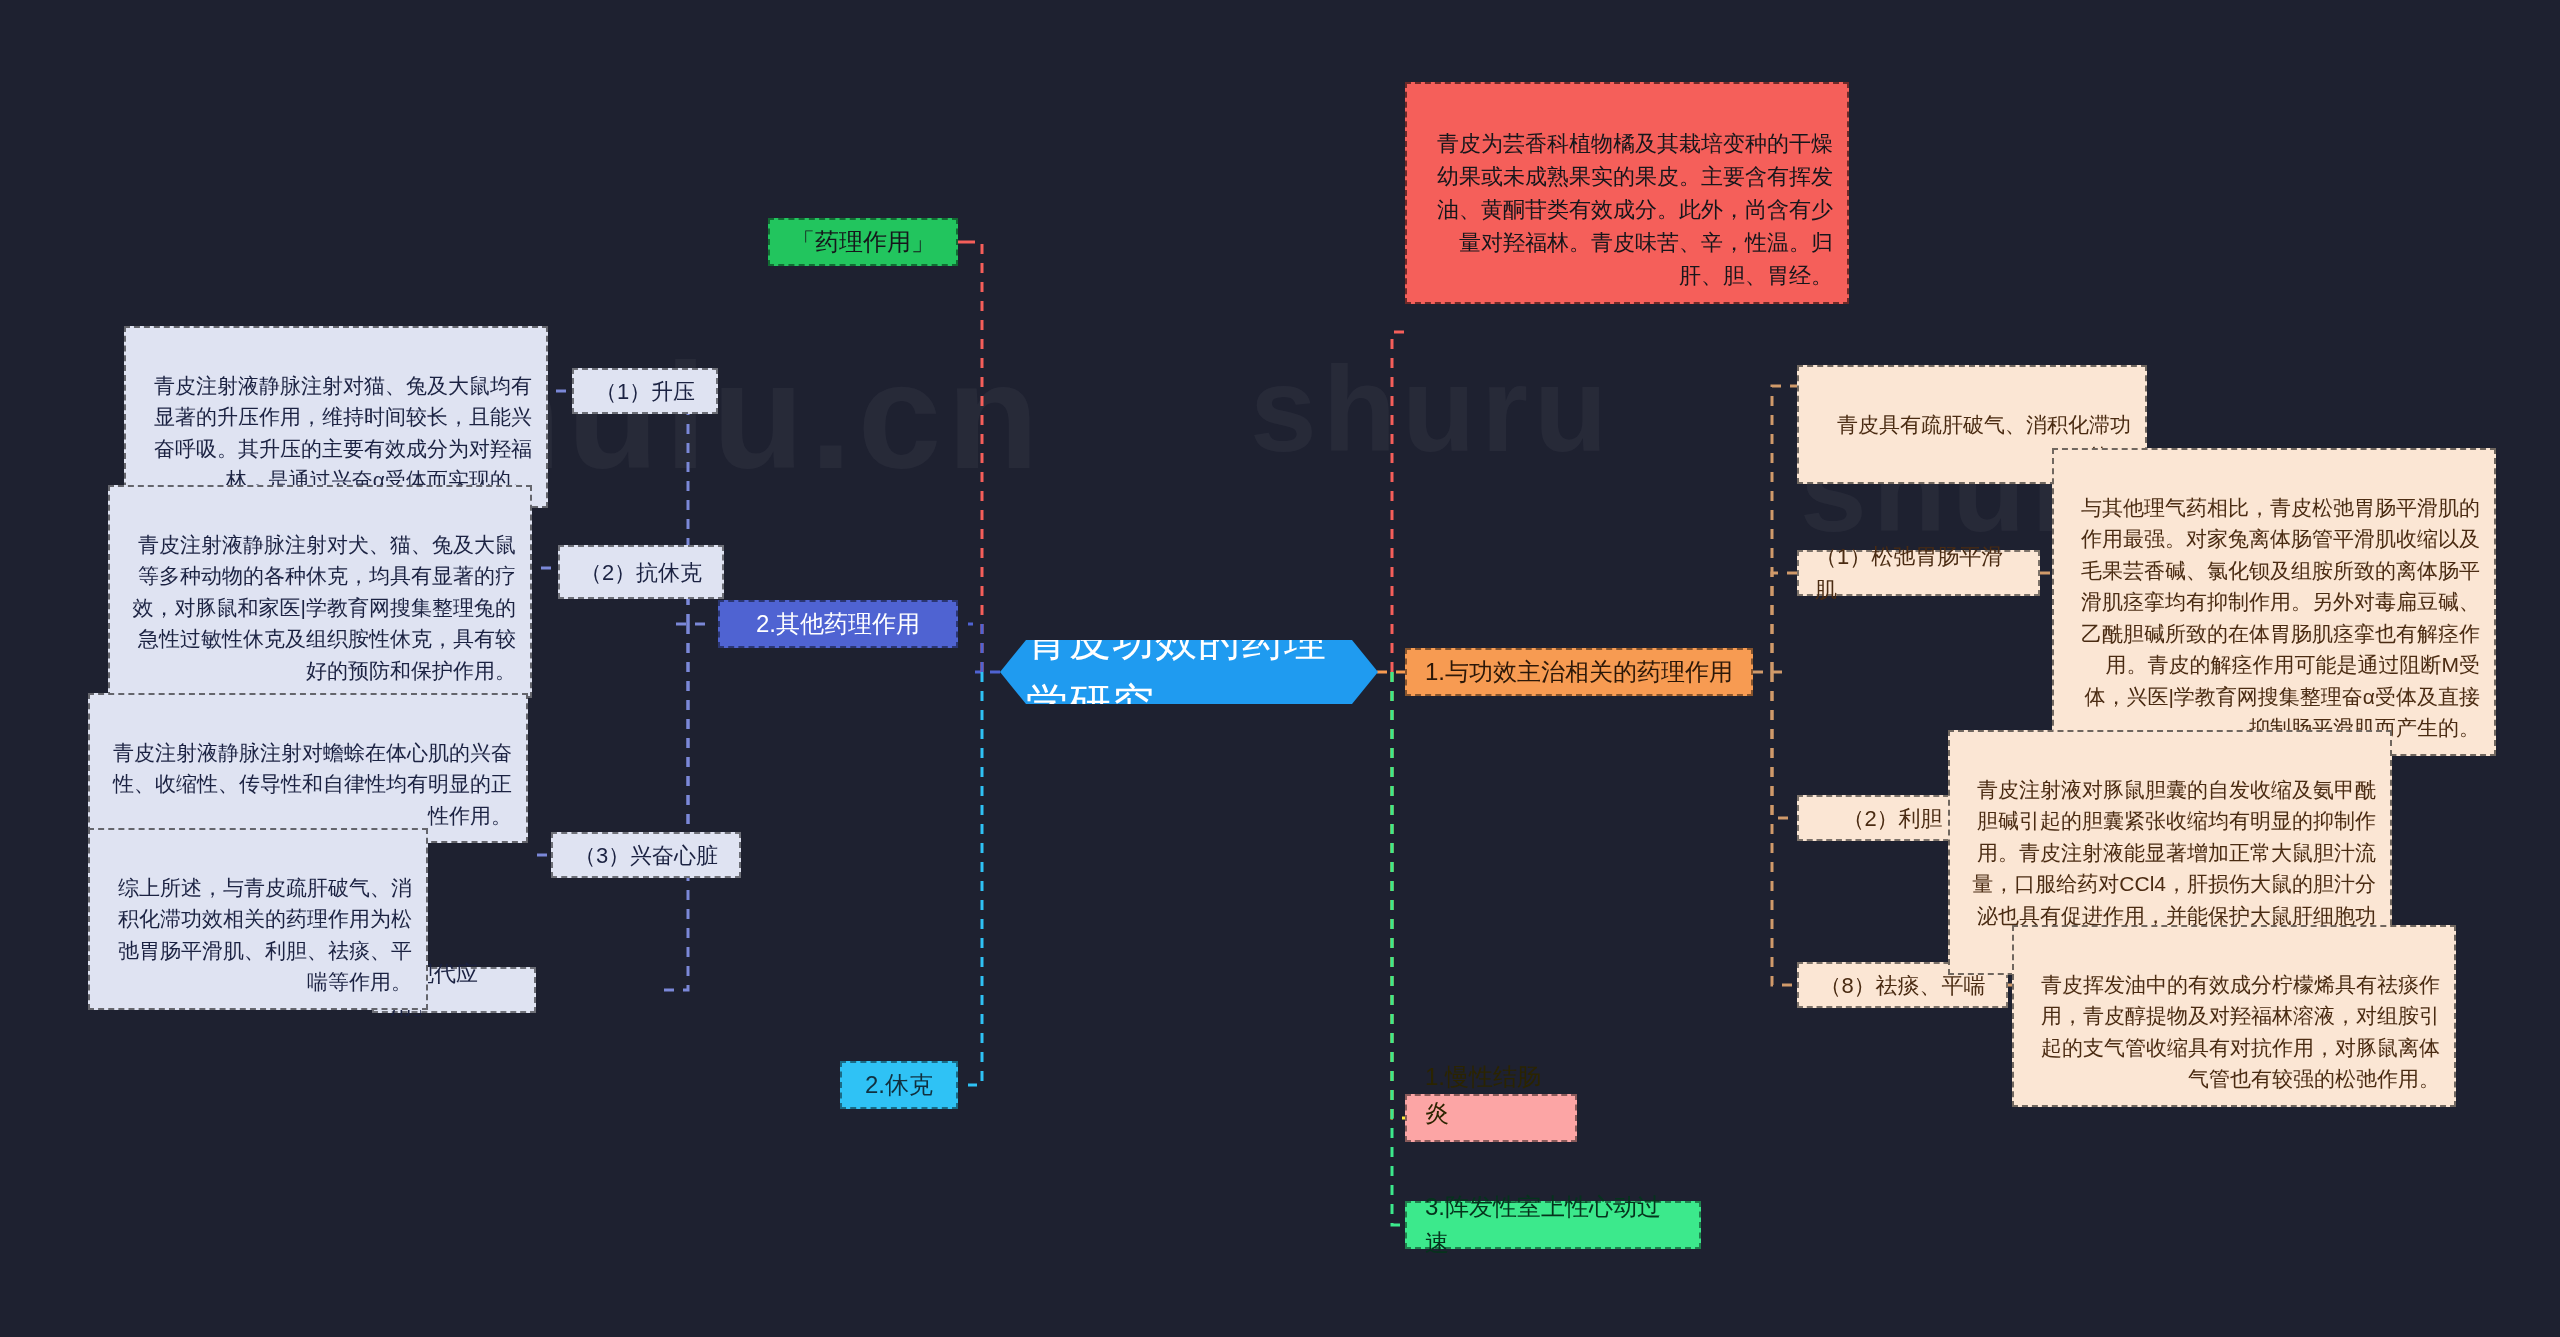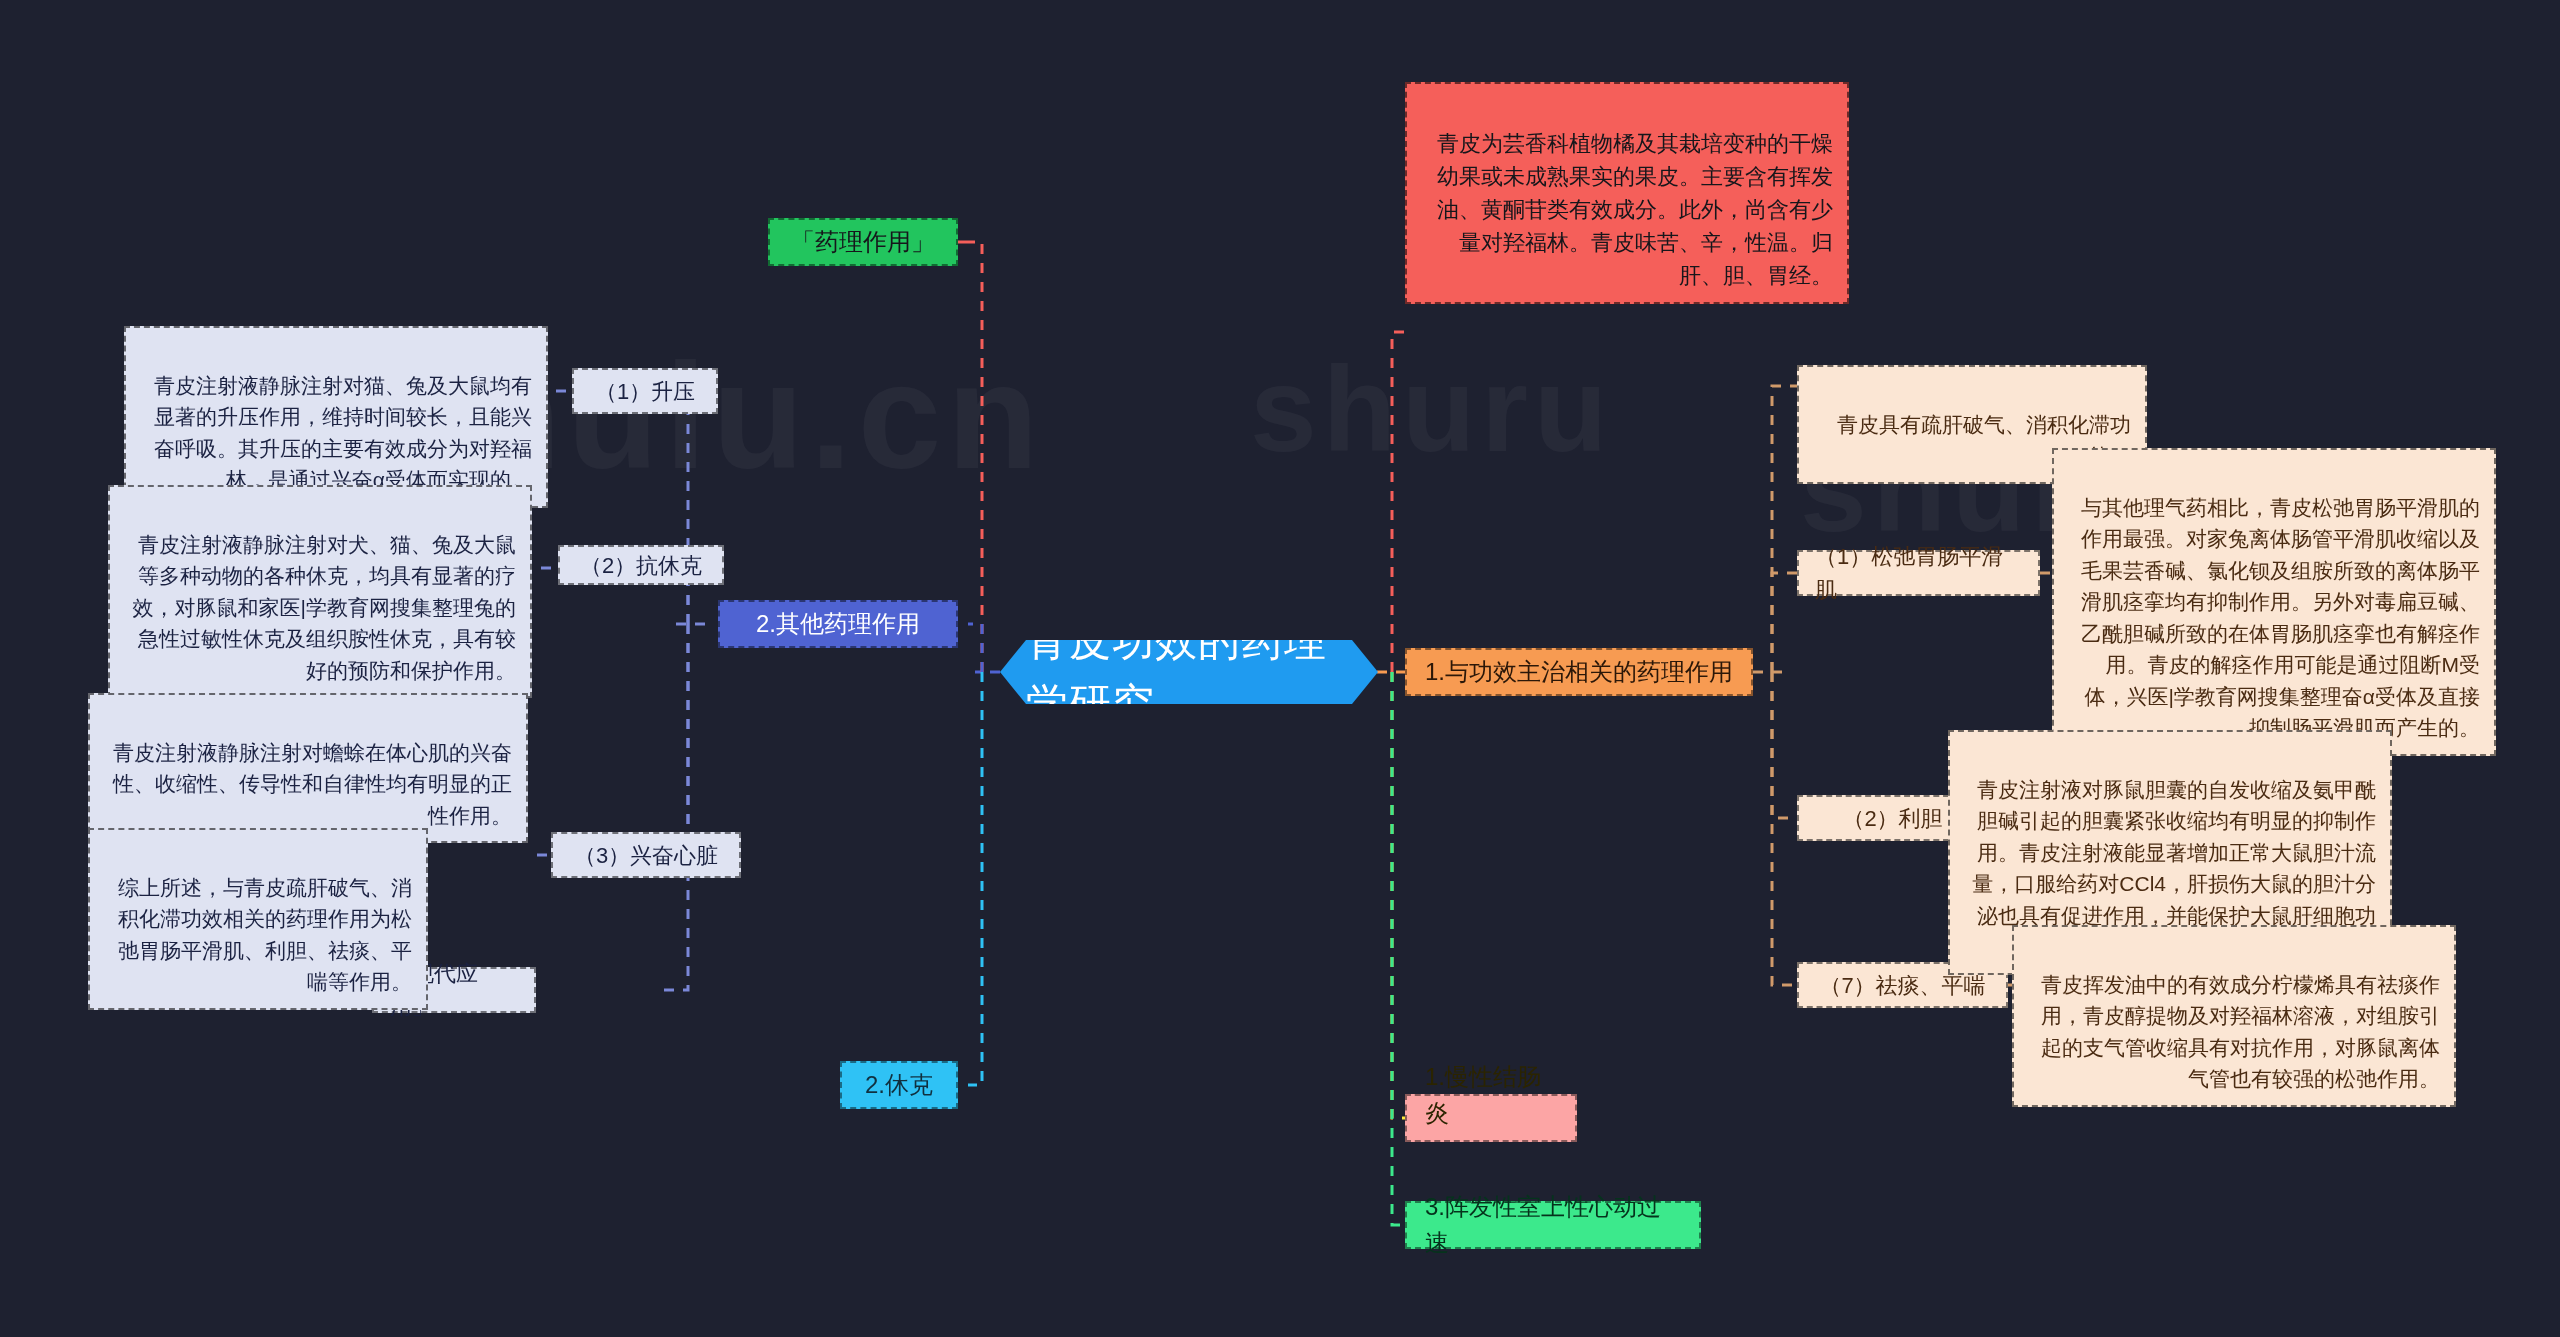--- a/index.html
+++ b/index.html
@@ -131,21 +131,21 @@
   </div>
 
   <div class="node tag tag-cyan" style="left:840px;top:1061px;width:118px;height:48px;">
     <span>2.休克</span>
   </div>
 
   <div class="node pill pill-blue" style="left:572px;top:368px;width:146px;height:46px;">
     <span>（1）升压</span>
   </div>
 
-  <div class="node pill pill-blue" style="left:558px;top:545px;width:166px;height:40px;">
+  <div class="node pill pill-blue" style="left:558px;top:545px;width:166px;height:54px;">
     <span>（2）抗休克</span>
   </div>
 
   <div class="node pill pill-blue" style="left:551px;top:832px;width:190px;height:46px;">
     <span>（3）兴奋心脏</span>
   </div>
 
   <div class="node pill pill-blue" style="left:372px;top:967px;width:164px;height:46px;">
     <span>「现代应用」</span>
   </div>
@@ -188,21 +188,21 @@
 
   <div class="node pill pill-peach" style="left:1797px;top:550px;width:243px;height:46px;">
     <span>（1）松弛胃肠平滑肌</span>
   </div>
 
   <div class="node pill pill-peach" style="left:1797px;top:795px;width:191px;height:46px;">
     <span>（2）利胆</span>
   </div>
 
   <div class="node pill pill-peach" style="left:1797px;top:962px;width:211px;height:46px;">
-    <span>（7）祛痰、平喘</span>
+    <span>（8）祛痰、平喘</span>
   </div>
 
   <div class="node note note-peach" style="left:2052px;top:448px;width:444px;">
     <span>与其他理气药相比，青皮松弛胃肠平滑肌的作用最强。对家兔离体肠管平滑肌收缩以及毛果芸香碱、氯化钡及组胺所致的离体肠平滑肌痉挛均有抑制作用。另外对毒扁豆碱、乙酰胆碱所致的在体胃肠肌痉挛也有解痉作用。青皮的解痉作用可能是通过阻断M受体，兴医|学教育网搜集整理奋α受体及直接抑制肠平滑肌而产生的。</span>
   </div>
 
   <div class="node note note-peach" style="left:1948px;top:730px;width:444px;">
     <span>青皮注射液对豚鼠胆囊的自发收缩及氨甲酰胆碱引起的胆囊紧张收缩均有明显的抑制作用。青皮注射液能显著增加正常大鼠胆汁流量，口服给药对CCl4，肝损伤大鼠的胆汁分泌也具有促进作用，并能保护大鼠肝细胞功能。</span>
   </div>
 

